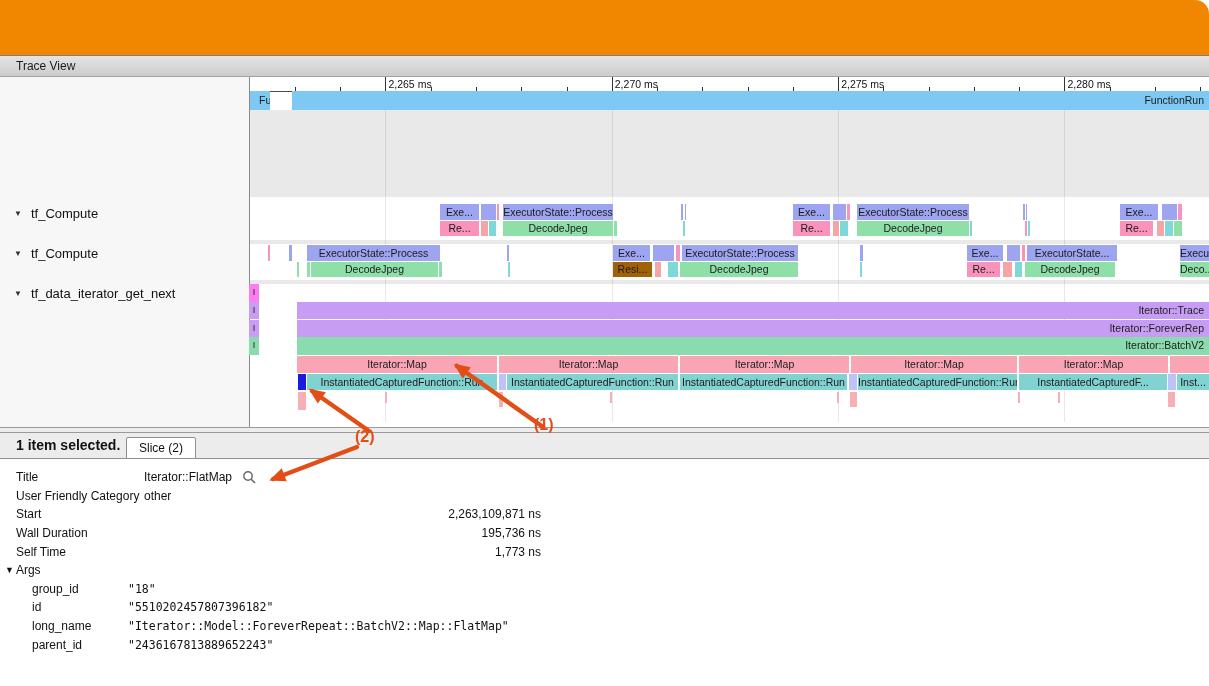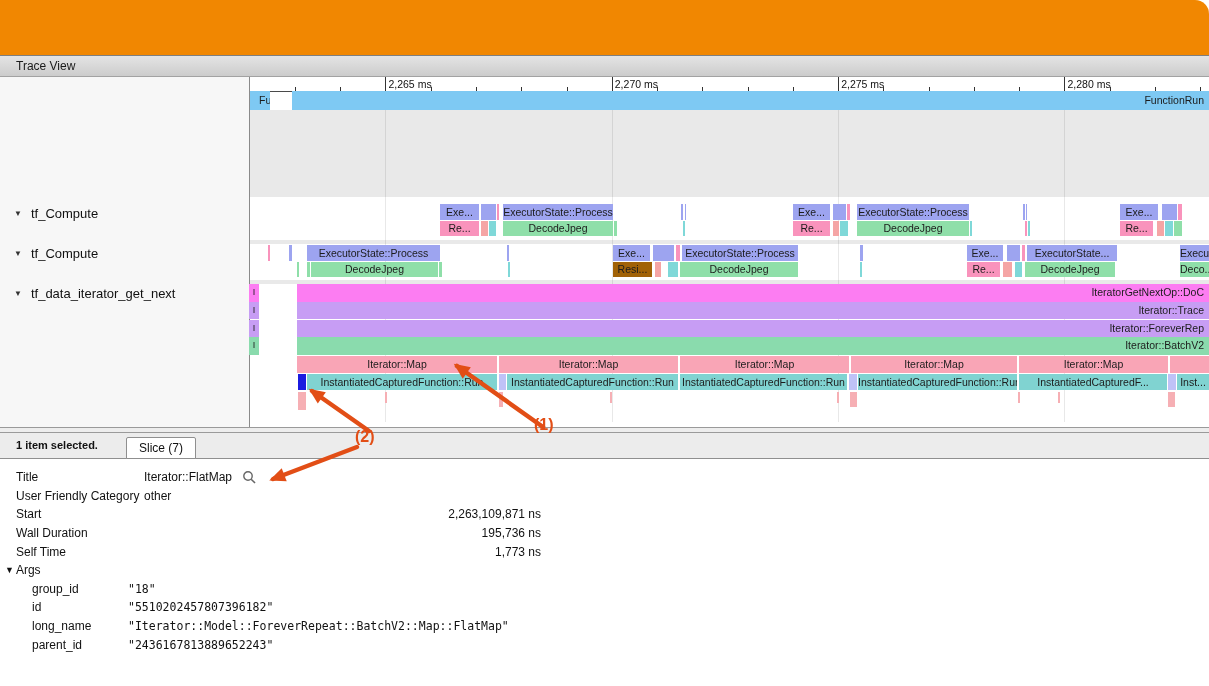--- a/index.html
+++ b/index.html
@@ -44,21 +44,21 @@
   .slice.al-l{text-align:left;padding-left:9px;}
 
   
   .splitter{position:absolute;left:0;top:427px;width:1209px;height:6px;box-sizing:border-box;
             background:#ededed;border-top:1px solid #9a9a9a;border-bottom:1px solid #9a9a9a;}
 
   
   .details-header{position:absolute;left:0;top:433px;width:1209px;height:26px;box-sizing:border-box;
                   background:#ececec;border-bottom:1px solid #8f8f8f;}
   .selected-text{position:absolute;left:16px;top:0;line-height:25px;font-weight:bold;
-                 font-size:11px;color:#111;}
+                 font-size:14px;color:#111;}
   .tab{position:absolute;left:126px;top:4px;width:70px;height:22px;box-sizing:border-box;
        background:#fff;border:1px solid #8f8f8f;border-radius:2px 2px 0 0;text-align:center;
        line-height:20px;font-size:12px;color:#111;}
   .details-body{position:absolute;left:0;top:459px;width:1209px;height:227px;background:#fff;
                 padding-top:9px;box-sizing:border-box;}
   .drow{height:18.6px;display:flex;align-items:center;font-size:12px;color:#111;}
   .dlabel{padding-left:16px;width:144px;box-sizing:border-box;flex:none;}
   .dvalue{flex:none;}
   .dvalue.num{width:397px;text-align:right;}
   .args-head{padding-left:5px;display:flex;align-items:center;gap:2px;}
@@ -197,21 +197,20 @@
       <div class="slice" style="left: 655px; top: 261.5px; width: 6px; height: 15.5px; line-height: 15.5px; background: rgb(245, 165, 165);"></div>
       <div class="slice" style="left: 668px; top: 261.5px; width: 10px; height: 15.5px; line-height: 15.5px; background: rgb(127, 216, 216);"></div>
       <div class="slice" style="left: 680px; top: 261.5px; width: 118px; height: 15.5px; line-height: 15.5px; background: rgb(143, 223, 169);">DecodeJpeg</div>
       <div class="slice" style="left: 860px; top: 261.5px; width: 2px; height: 15.5px; line-height: 15.5px; background: rgb(127, 216, 216);"></div>
       <div class="slice" style="left: 967px; top: 261.5px; width: 33px; height: 15.5px; line-height: 15.5px; background: rgb(249, 147, 188);">Re...</div>
       <div class="slice" style="left: 1003px; top: 261.5px; width: 9px; height: 15.5px; line-height: 15.5px; background: rgb(245, 165, 165);"></div>
       <div class="slice" style="left: 1015px; top: 261.5px; width: 7px; height: 15.5px; line-height: 15.5px; background: rgb(127, 216, 216);"></div>
       <div class="slice" style="left: 1025px; top: 261.5px; width: 90px; height: 15.5px; line-height: 15.5px; background: rgb(143, 223, 169);">DecodeJpeg</div>
       <div class="slice" style="left: 1180px; top: 261.5px; width: 29px; height: 15.5px; line-height: 15.5px; background: rgb(143, 223, 169);">Deco...</div>
       <div class="slice mini" style="left: 249px; top: 284px; width: 10px; height: 17.5px; line-height: 17.5px; background: rgb(252, 125, 242);">I</div>
-      <div class="slice al-r" style="left: 297px; top: 284px; width: 912px; height: 17.5px; line-height: 17.5px; background: rgb(252, 125, 242);">IteratorGetNextOp::DoC</div>
       <div class="slice mini" style="left: 249px; top: 302px; width: 10px; height: 17px; line-height: 17px; background: rgb(199, 157, 244);">I</div>
       <div class="slice al-r" style="left: 297px; top: 302px; width: 912px; height: 17px; line-height: 17px; background: rgb(199, 157, 244);">Iterator::Trace</div>
       <div class="slice mini" style="left: 249px; top: 319.5px; width: 10px; height: 17px; line-height: 17px; background: rgb(199, 157, 244);">I</div>
       <div class="slice al-r" style="left: 297px; top: 319.5px; width: 912px; height: 17px; line-height: 17px; background: rgb(199, 157, 244);">Iterator::ForeverRep</div>
       <div class="slice mini" style="left: 249px; top: 337px; width: 10px; height: 17.5px; line-height: 17.5px; background: rgb(138, 219, 173);">I</div>
       <div class="slice al-r" style="left: 297px; top: 337px; width: 912px; height: 17.5px; line-height: 17.5px; background: rgb(138, 219, 173);">Iterator::BatchV2</div>
       <div class="slice" style="left: 297px; top: 356px; width: 200px; height: 17px; line-height: 17px; background: rgb(249, 165, 182);">Iterator::Map</div>
       <div class="slice" style="left: 499px; top: 356px; width: 179px; height: 17px; line-height: 17px; background: rgb(249, 165, 182);">Iterator::Map</div>
       <div class="slice" style="left: 680px; top: 356px; width: 169px; height: 17px; line-height: 17px; background: rgb(249, 165, 182);">Iterator::Map</div>
       <div class="slice" style="left: 851px; top: 356px; width: 166px; height: 17px; line-height: 17px; background: rgb(249, 165, 182);">Iterator::Map</div>
@@ -235,21 +234,21 @@
       <div class="slice" style="left: 850px; top: 392px; width: 7px; height: 15px; line-height: 15px; background: rgb(246, 175, 180);"></div>
       <div class="slice" style="left: 1018px; top: 392px; width: 2px; height: 11px; line-height: 11px; background: rgb(246, 175, 180);"></div>
       <div class="slice" style="left: 1058px; top: 392px; width: 2px; height: 11px; line-height: 11px; background: rgb(246, 175, 180);"></div>
       <div class="slice" style="left: 1168px; top: 392px; width: 7px; height: 15px; line-height: 15px; background: rgb(246, 175, 180);"></div>
     </div>
 
   <div class="splitter"></div>
 
   <div class="details-header">
     <span class="selected-text">1 item selected.</span>
-    <div class="tab">Slice (7)</div>
+    <div class="tab">Slice (2)</div>
   </div>
 
   <div class="details-body">
     <div class="drow">
       <span class="dlabel">Title</span>
       <span class="dvalue">Iterator::FlatMap</span>
       <svg class="mag" width="15" height="15" viewBox="0 0 15 15">
         <circle cx="6" cy="6" r="4.2" fill="none" stroke="#666" stroke-width="1.4"></circle>
         <line x1="9.2" y1="9.2" x2="13" y2="13" stroke="#666" stroke-width="1.6"></line>
       </svg>

